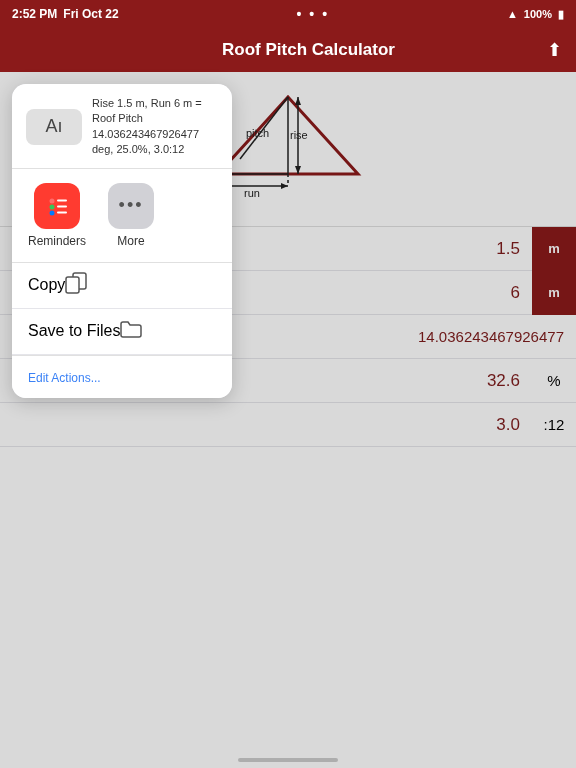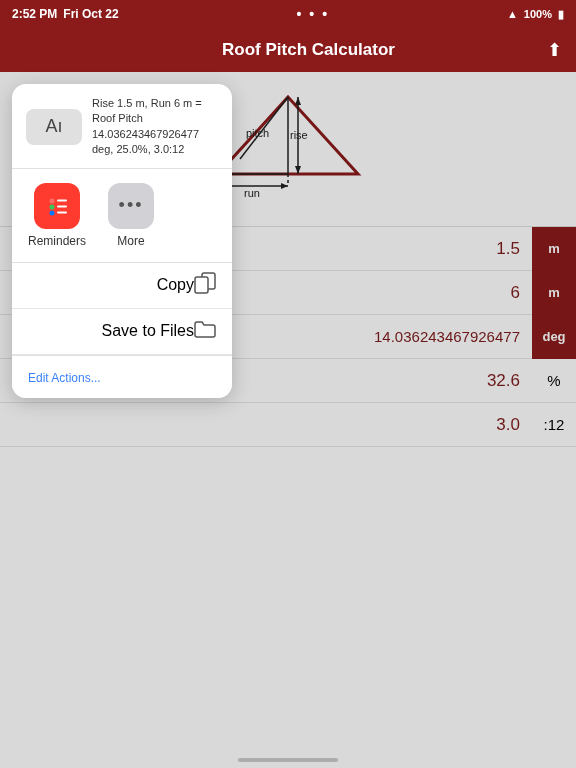--- a/index.html
+++ b/index.html
@@ -193,21 +193,21 @@
       text-align: left;
     }
 
     
     .share-action-row {
       background: white;
       height: 46px;
       display: flex;
       align-items: center;
       padding: 0 16px;
-      justify-content: flex-end;
+      justify-content: flex-start;
       border-bottom: 1px solid #e5e5ea;
       cursor: pointer;
     }
     .share-action-row:last-of-type {
       border-bottom: none;
     }
     .share-action-label {
       font-size: 16px;
       color: #000;
     }
@@ -297,21 +297,20 @@
   <div class="input-row">
     <span class="input-value">1.5</span>
     <button class="unit-btn">m</button>
   </div>
   <div class="input-row">
     <span class="input-value">6</span>
     <button class="unit-btn">m</button>
   </div>
   <div class="input-row input-row-deg">
     <span class="input-value">14.036243467926477</span>
-    <button class="unit-btn">deg</button>
   </div>
   <div class="input-row">
     <span class="input-value">32.6</span>
     <span class="unit-label">%</span>
   </div>
   <div class="input-row">
     <span class="input-value">3.0</span>
     <span class="unit-label">:12</span>
   </div>
 

